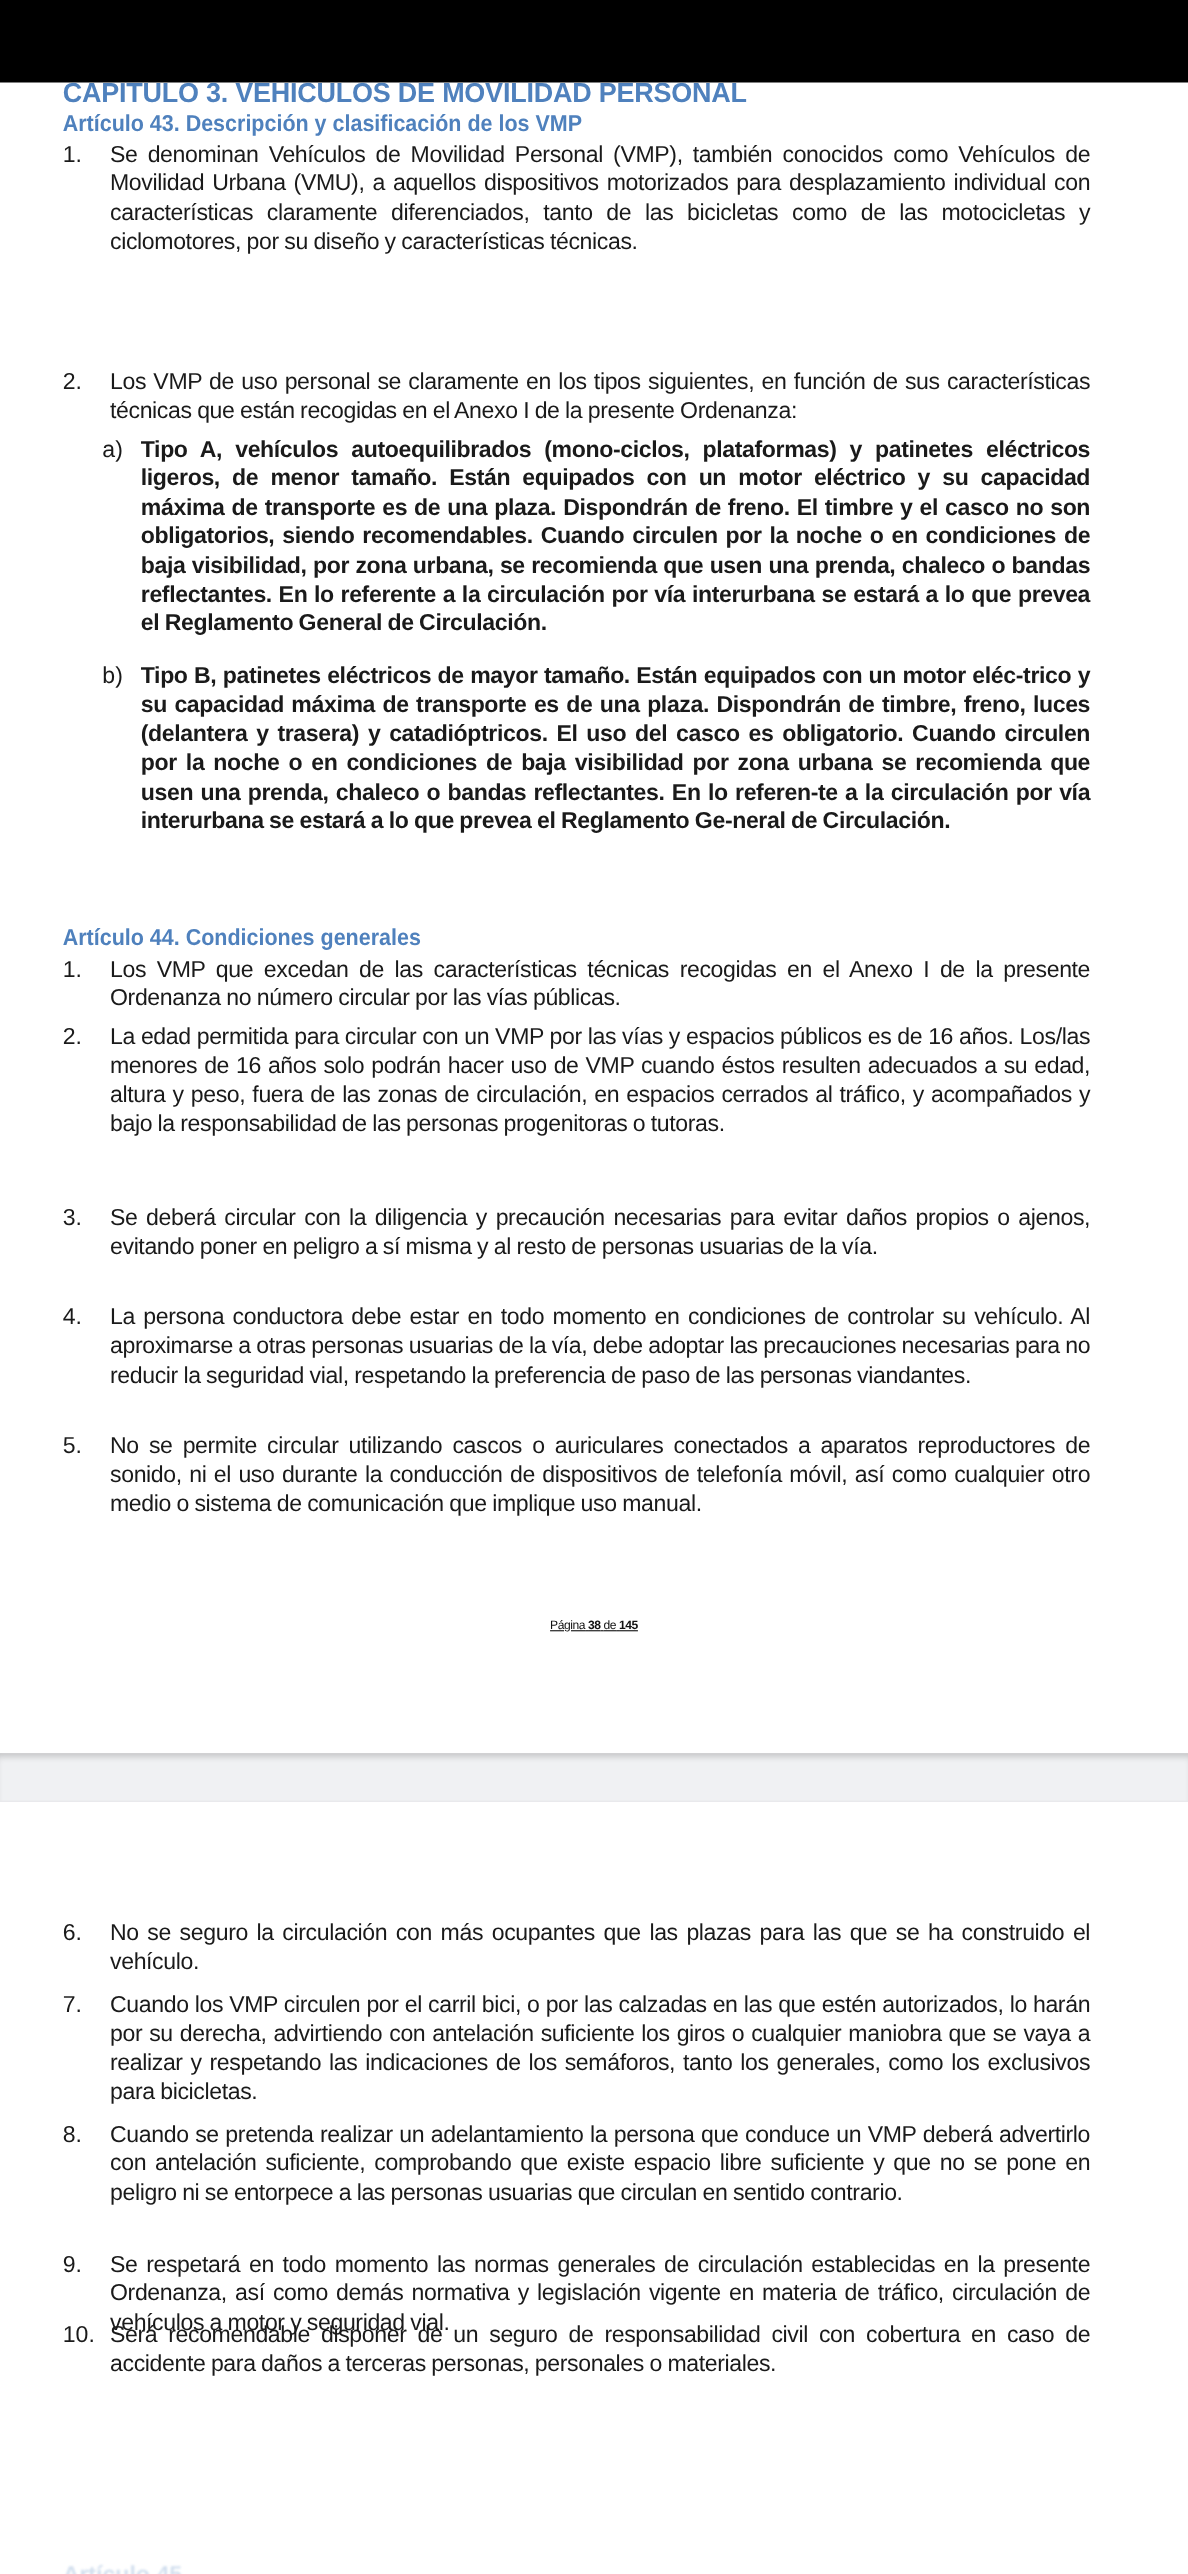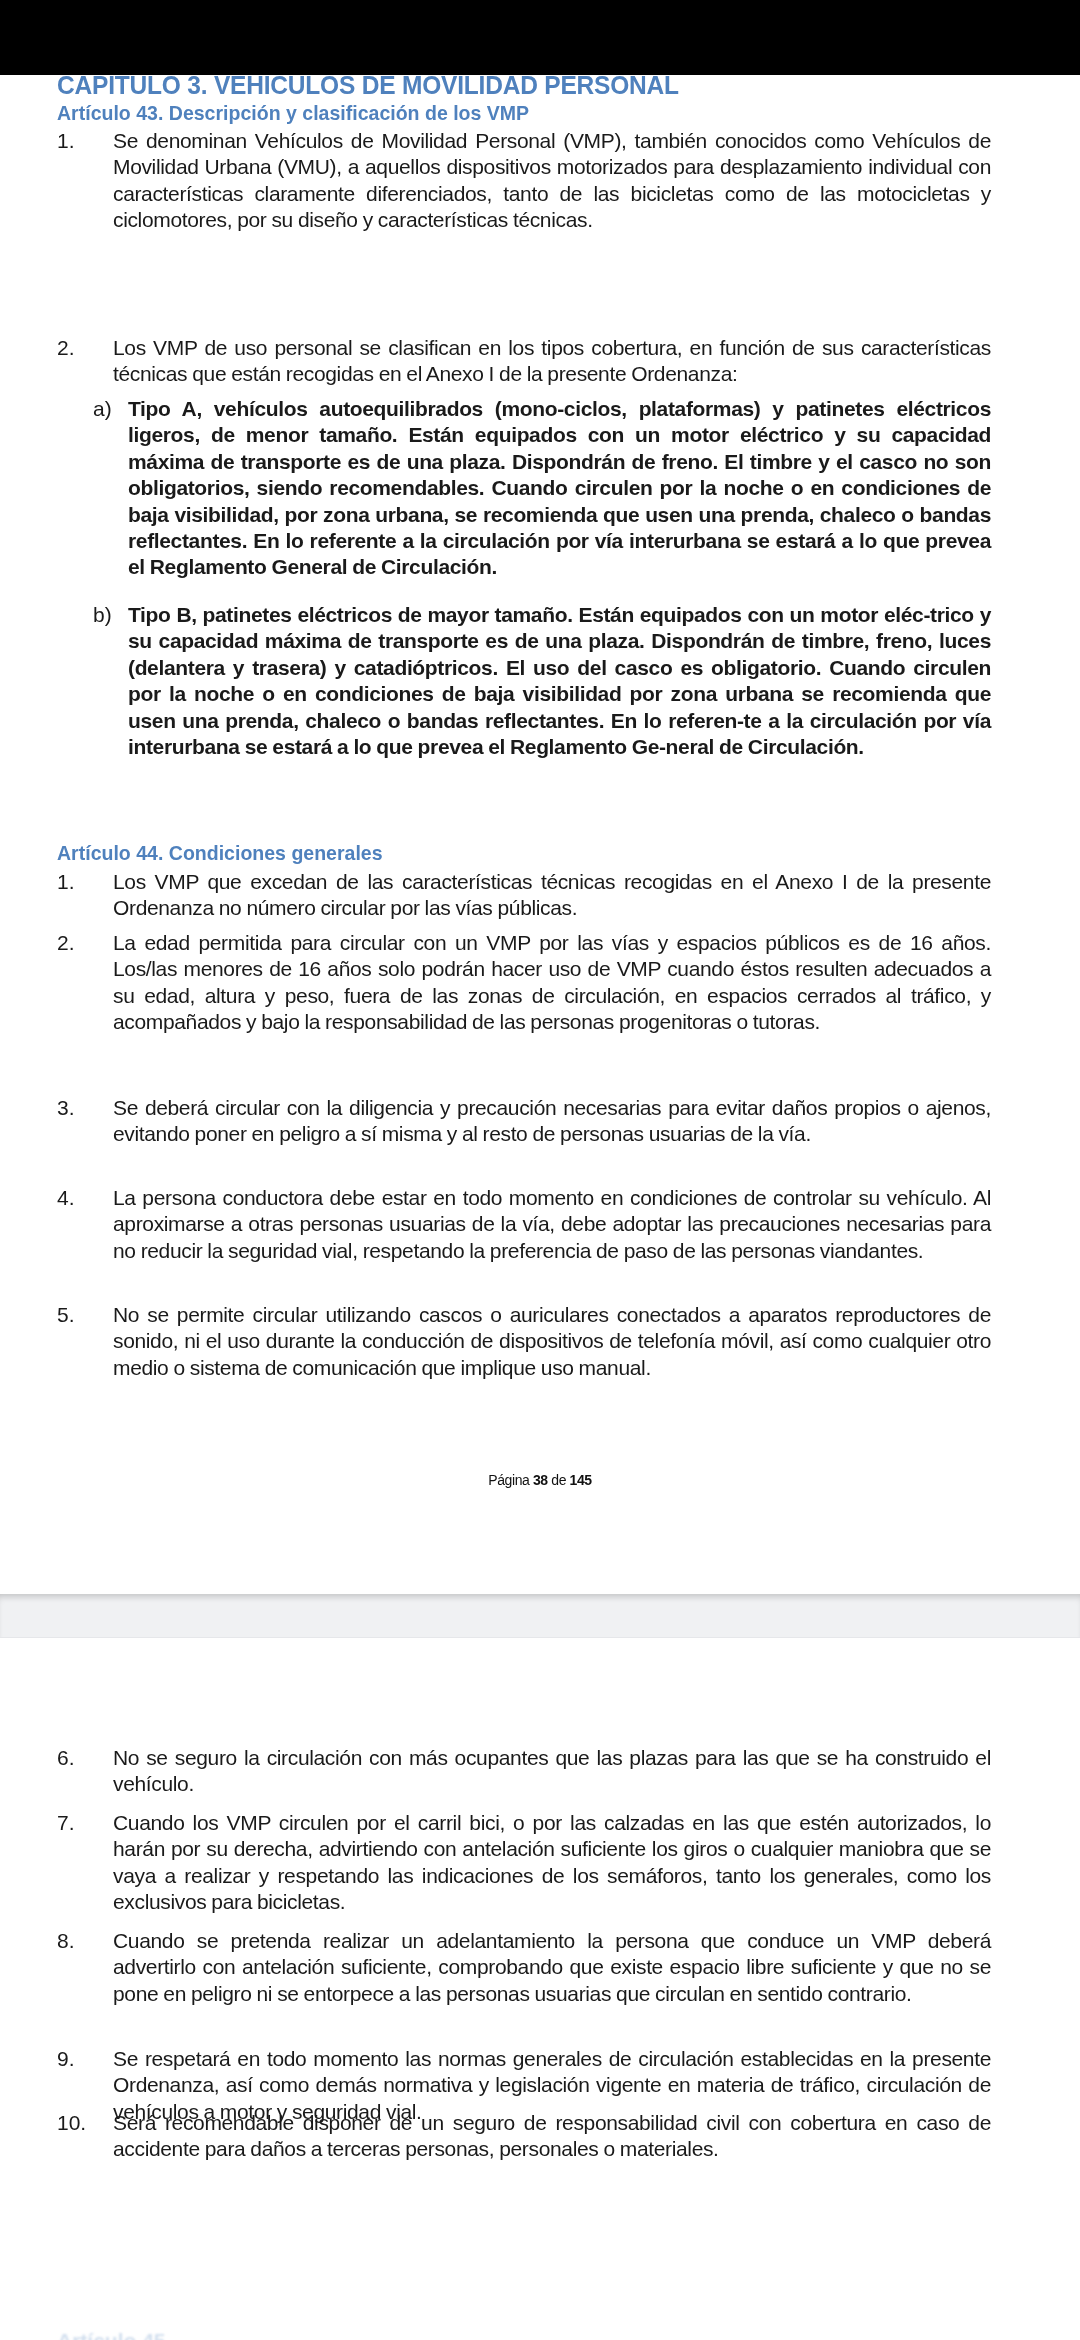--- a/index.html
+++ b/index.html
@@ -26,29 +26,29 @@
   }
   .article {
     position:absolute; left:57px;
     font-size:21px; font-weight:bold; color:#4f81bd;
     transform:scaleX(0.93); transform-origin:left;
     white-space:nowrap;
   }
   .item { position:absolute; left:57px; width:934px; font-size:21px; line-height:26.4px; }
   .item .num { position:absolute; left:0; top:0; }
   .item .txt {
-    display:block; margin-left:56px; text-align:justify;
+    display:block; margin-left:43px; text-align:justify;
     letter-spacing:-0.35px; word-spacing:-0.5px;
   }
   .sub { position:absolute; left:93px; width:898px; font-size:21px; line-height:26.4px; }
   .sub .num { position:absolute; left:0; top:0; }
   .sub .txt { display:block; margin-left:35px; text-align:justify; letter-spacing:-0.35px; word-spacing:-0.5px;font-weight:bold; }
   .pagenum {
     position:absolute; left:0; width:1080px; text-align:center;
-    font-size:14px; color:#111; letter-spacing:-0.4px;
+    font-size:11px; color:#111; letter-spacing:-0.4px;text-decoration:underline;
   }
   .pagenum b { font-weight:bold; }
   .cutoff {
     position:absolute; left:57px; top:690px; width:600px; height:13px; overflow:hidden;
   }
   .cutoff span {
     display:block; font-size:21px; font-weight:bold; color:#4f81bd; opacity:0.25;
     margin-top:2px; filter:blur(1px); white-space:nowrap;
   }
 </style>
@@ -62,21 +62,21 @@
 
   <div class="article" style="top:26px;">Artículo 43. Descripción y clasificación de los VMP</div>
 
   <div class="item" style="top:53px;">
     <span class="num">1.</span>
     <span class="txt">Se denominan Vehículos de Movilidad Personal (VMP), también conocidos como Vehículos de Movilidad Urbana (VMU), a aquellos dispositivos motorizados para desplazamiento individual con características claramente diferenciados, tanto de las bicicletas como de las motocicletas y ciclomotores, por su diseño y características técnicas.</span>
   </div>
 
   <div class="item" style="top:260px;">
     <span class="num">2.</span>
-    <span class="txt">Los VMP de uso personal se clasifican en los tipos cobertura, en función de sus características técnicas que están recogidas en el Anexo I de la presente Ordenanza:</span>
+    <span class="txt">Los VMP de uso personal se claramente en los tipos siguientes, en función de sus características técnicas que están recogidas en el Anexo I de la presente Ordenanza:</span>
   </div>
 
   <div class="sub" style="top:321px;">
     <span class="num">a)</span>
     <span class="txt">Tipo A, vehículos autoequilibrados (mono-ciclos, plataformas) y patinetes eléctricos ligeros, de menor tamaño. Están equipados con un motor eléctrico y su capacidad máxima de transporte es de una plaza. Dispondrán de freno. El timbre y el casco no son obligatorios, siendo recomendables. Cuando circulen por la noche o en condiciones de baja visibilidad, por zona urbana, se recomienda que usen una prenda, chaleco o bandas reflectantes. En lo referente a la circulación por vía interurbana se estará a lo que prevea el Reglamento General de Circulación.</span>
   </div>
 
   <div class="sub" style="top:527px;">
     <span class="num">b)</span>
     <span class="txt">Tipo B, patinetes eléctricos de mayor tamaño. Están equipados con un motor eléc-trico y su capacidad máxima de transporte es de una plaza. Dispondrán de timbre, freno, luces (delantera y trasera) y catadióptricos. El uso del casco es obligatorio. Cuando circulen por la noche o en condiciones de baja visibilidad por zona urbana se recomienda que usen una prenda, chaleco o bandas reflectantes. En lo referen-te a la circulación por vía interurbana se estará a lo que prevea el Reglamento Ge-neral de Circulación.</span>

